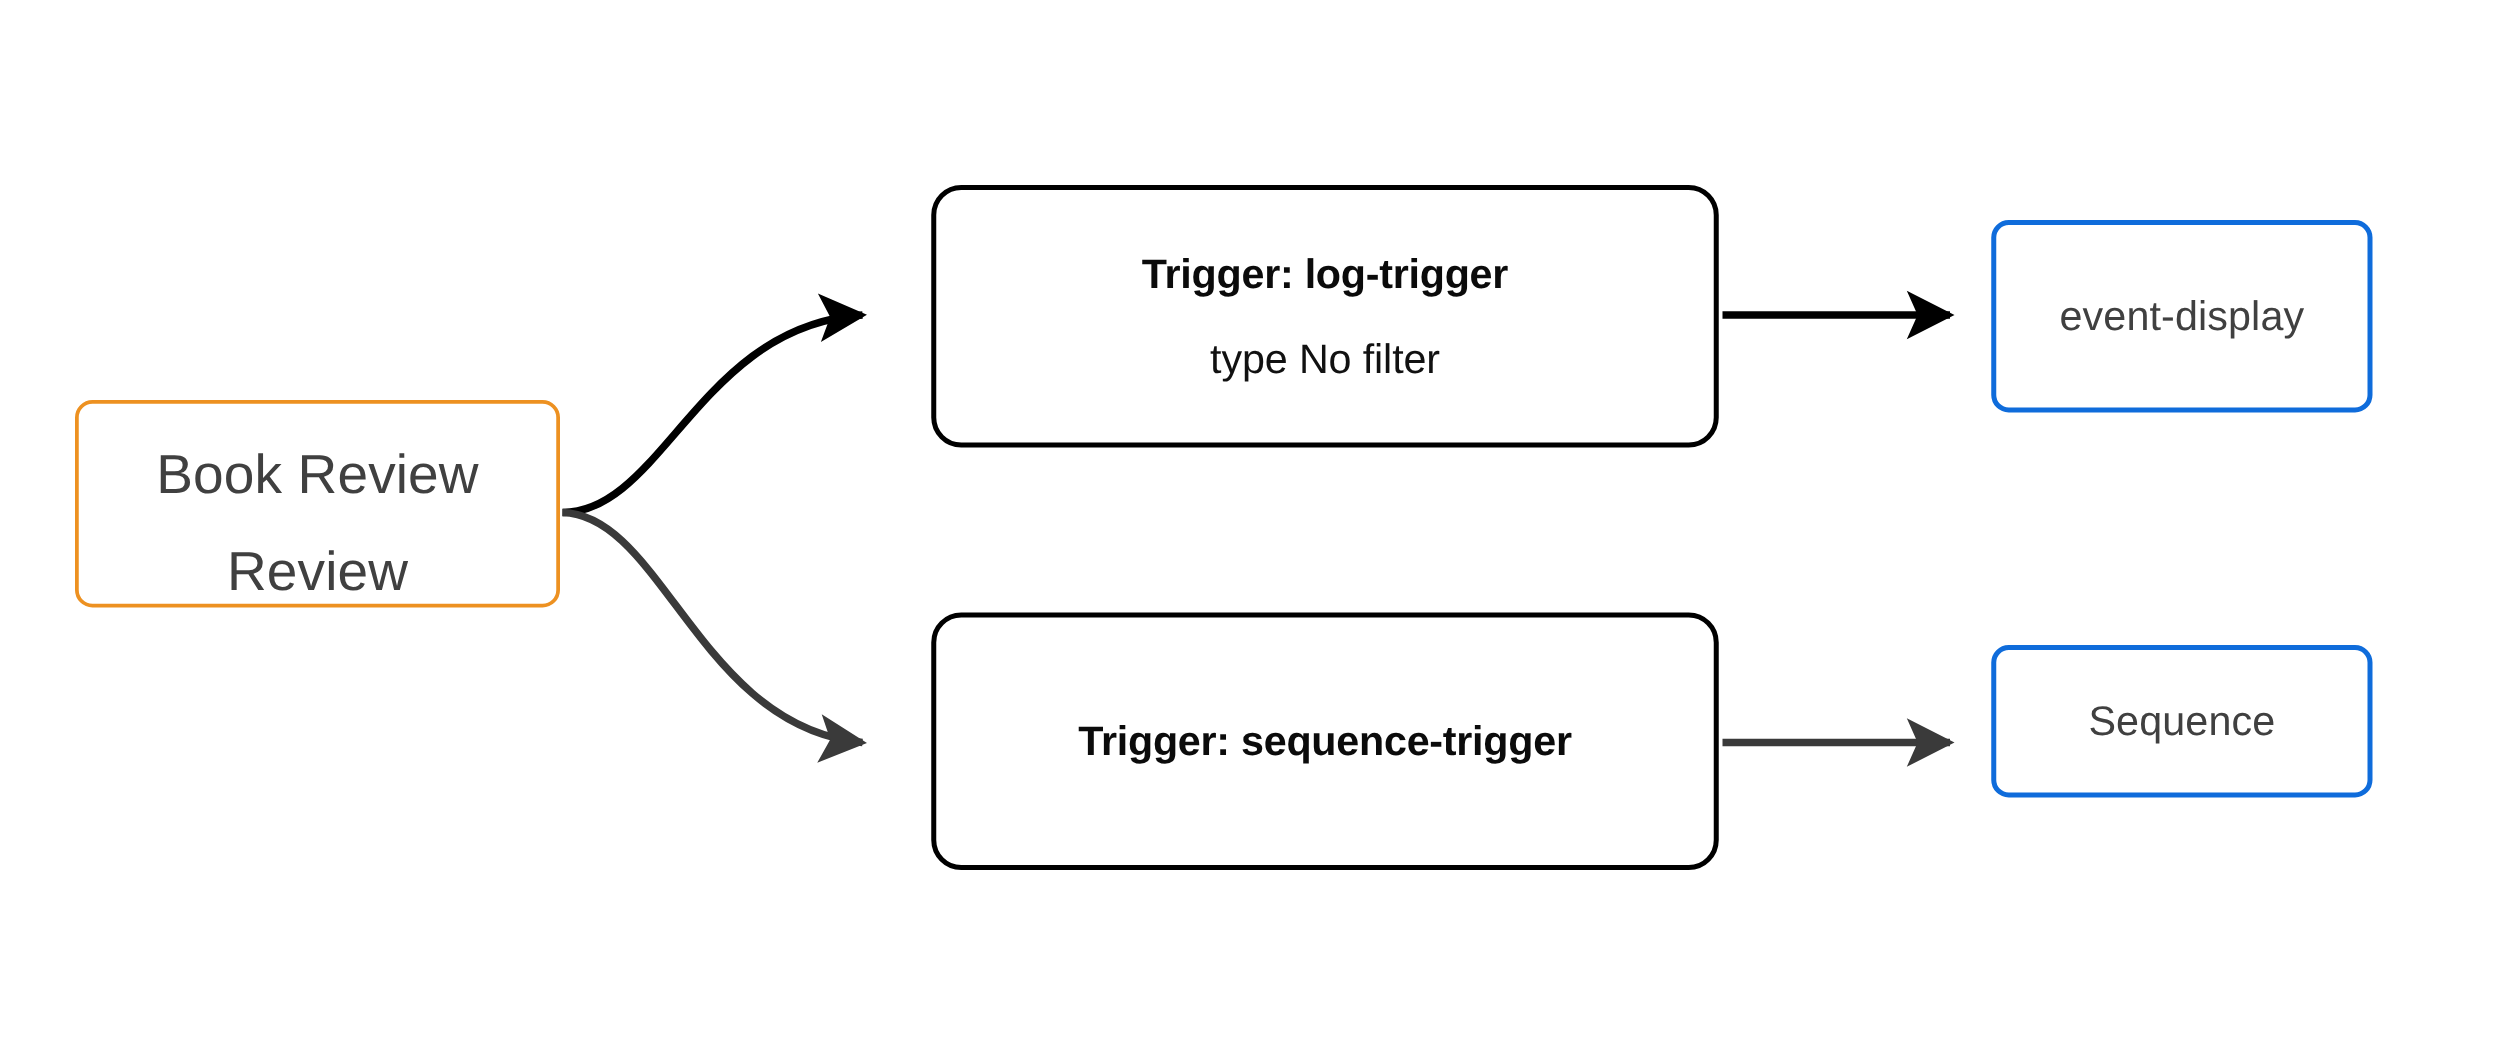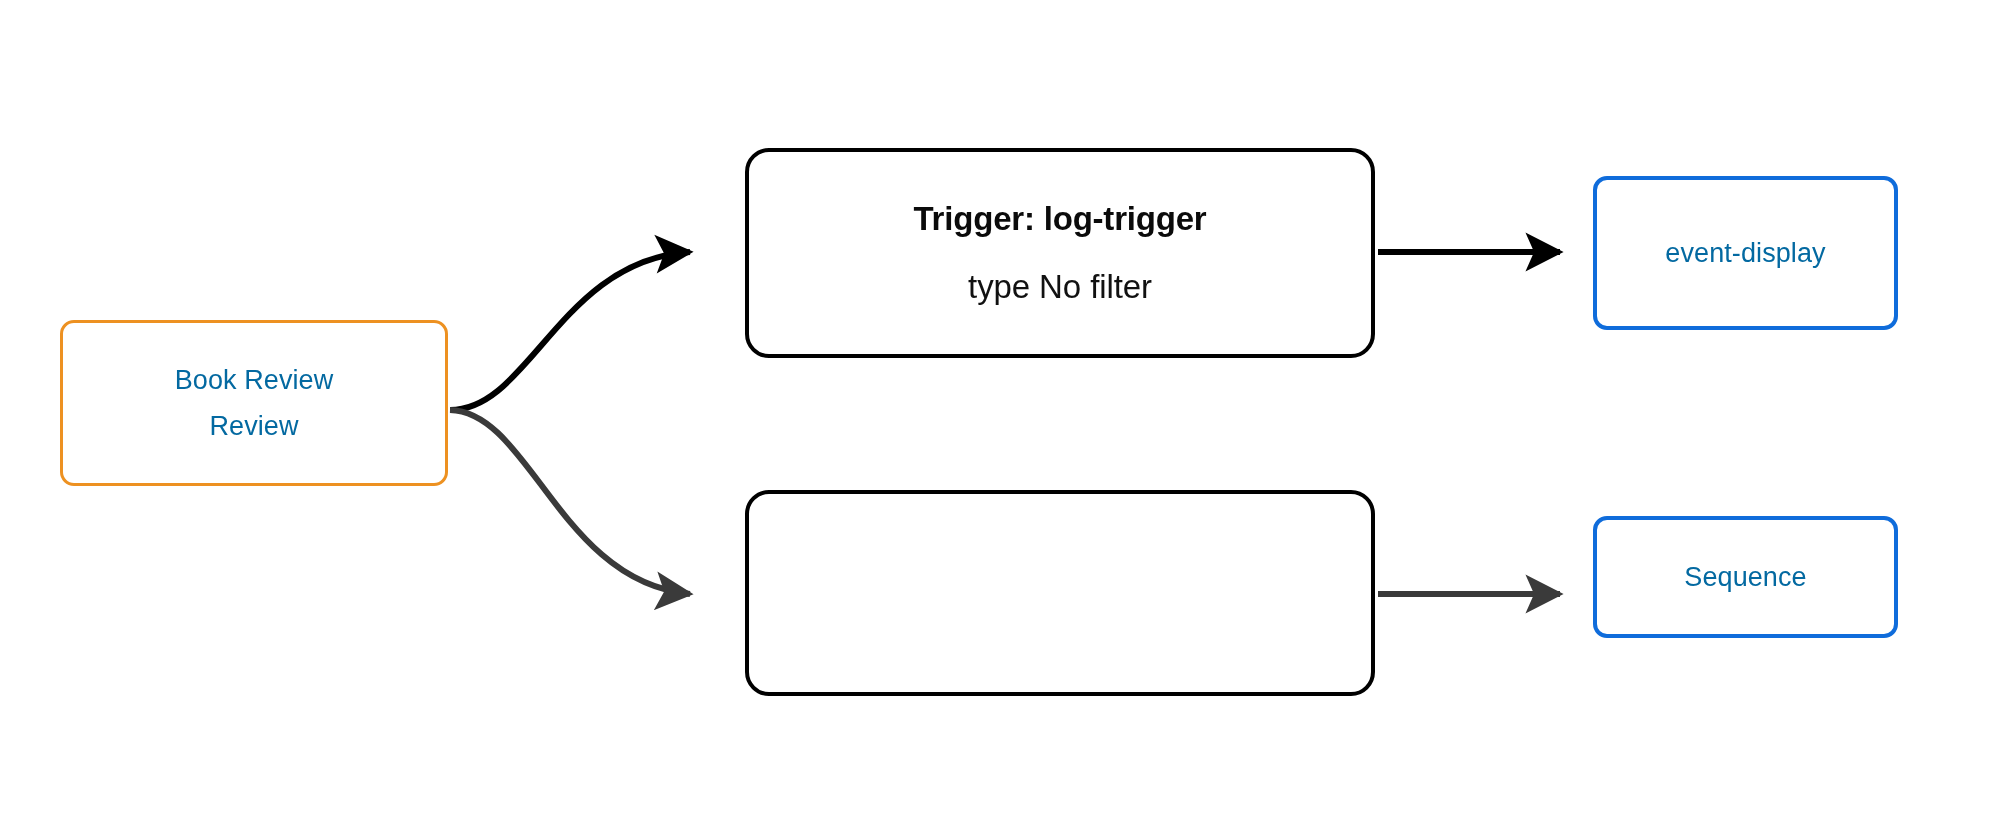--- a/index.html
+++ b/index.html
@@ -42,25 +42,26 @@
   
   .node-broker {
     left: 60px;
     top: 320px;
     width: 388px;
     height: 166px;
     border: 3px solid #ED9121;
     border-radius: 14px;
   }
   .node-broker .node-line {
-    color: #0369a1;
-    font-size: 27px;
+    color: #404040;
+    font-size: 44px;
     line-height: 46px;
     font-weight: 400;
     letter-spacing: 0.1px;
+    margin-top: 32px;
   }
 
   
   .node-trigger {
     left: 745px;
     width: 630px;
     border: 4px solid #000000;
     border-radius: 24px;
   }
   .node-trigger-top {
@@ -96,22 +97,22 @@
   }
   .node-sink-top {
     top: 176px;
     height: 154px;
   }
   .node-sink-bottom {
     top: 516px;
     height: 122px;
   }
   .node-sink .node-line {
-    color: #0369a1;
-    font-size: 27px;
+    color: #404040;
+    font-size: 33px;
     line-height: 44px;
     font-weight: 400;
     letter-spacing: 0.1px;
   }
 </style>
 </head>
 <body>
 
 <div id="diagram-canvas">
 
@@ -138,20 +139,21 @@
     <div class="node-line">Book Review</div>
     <div class="node-line">Review</div>
   </div>
 
   <div class="node node-trigger node-trigger-top">
     <div class="node-title">Trigger: log-trigger</div>
     <div class="node-subtitle">type No filter</div>
   </div>
 
   <div class="node node-trigger node-trigger-bottom">
+    <div class="node-title">Trigger: sequence-trigger</div>
   </div>
 
   <div class="node node-sink node-sink-top">
     <div class="node-line">event-display</div>
   </div>
 
   <div class="node node-sink node-sink-bottom">
     <div class="node-line">Sequence</div>
   </div>
 

